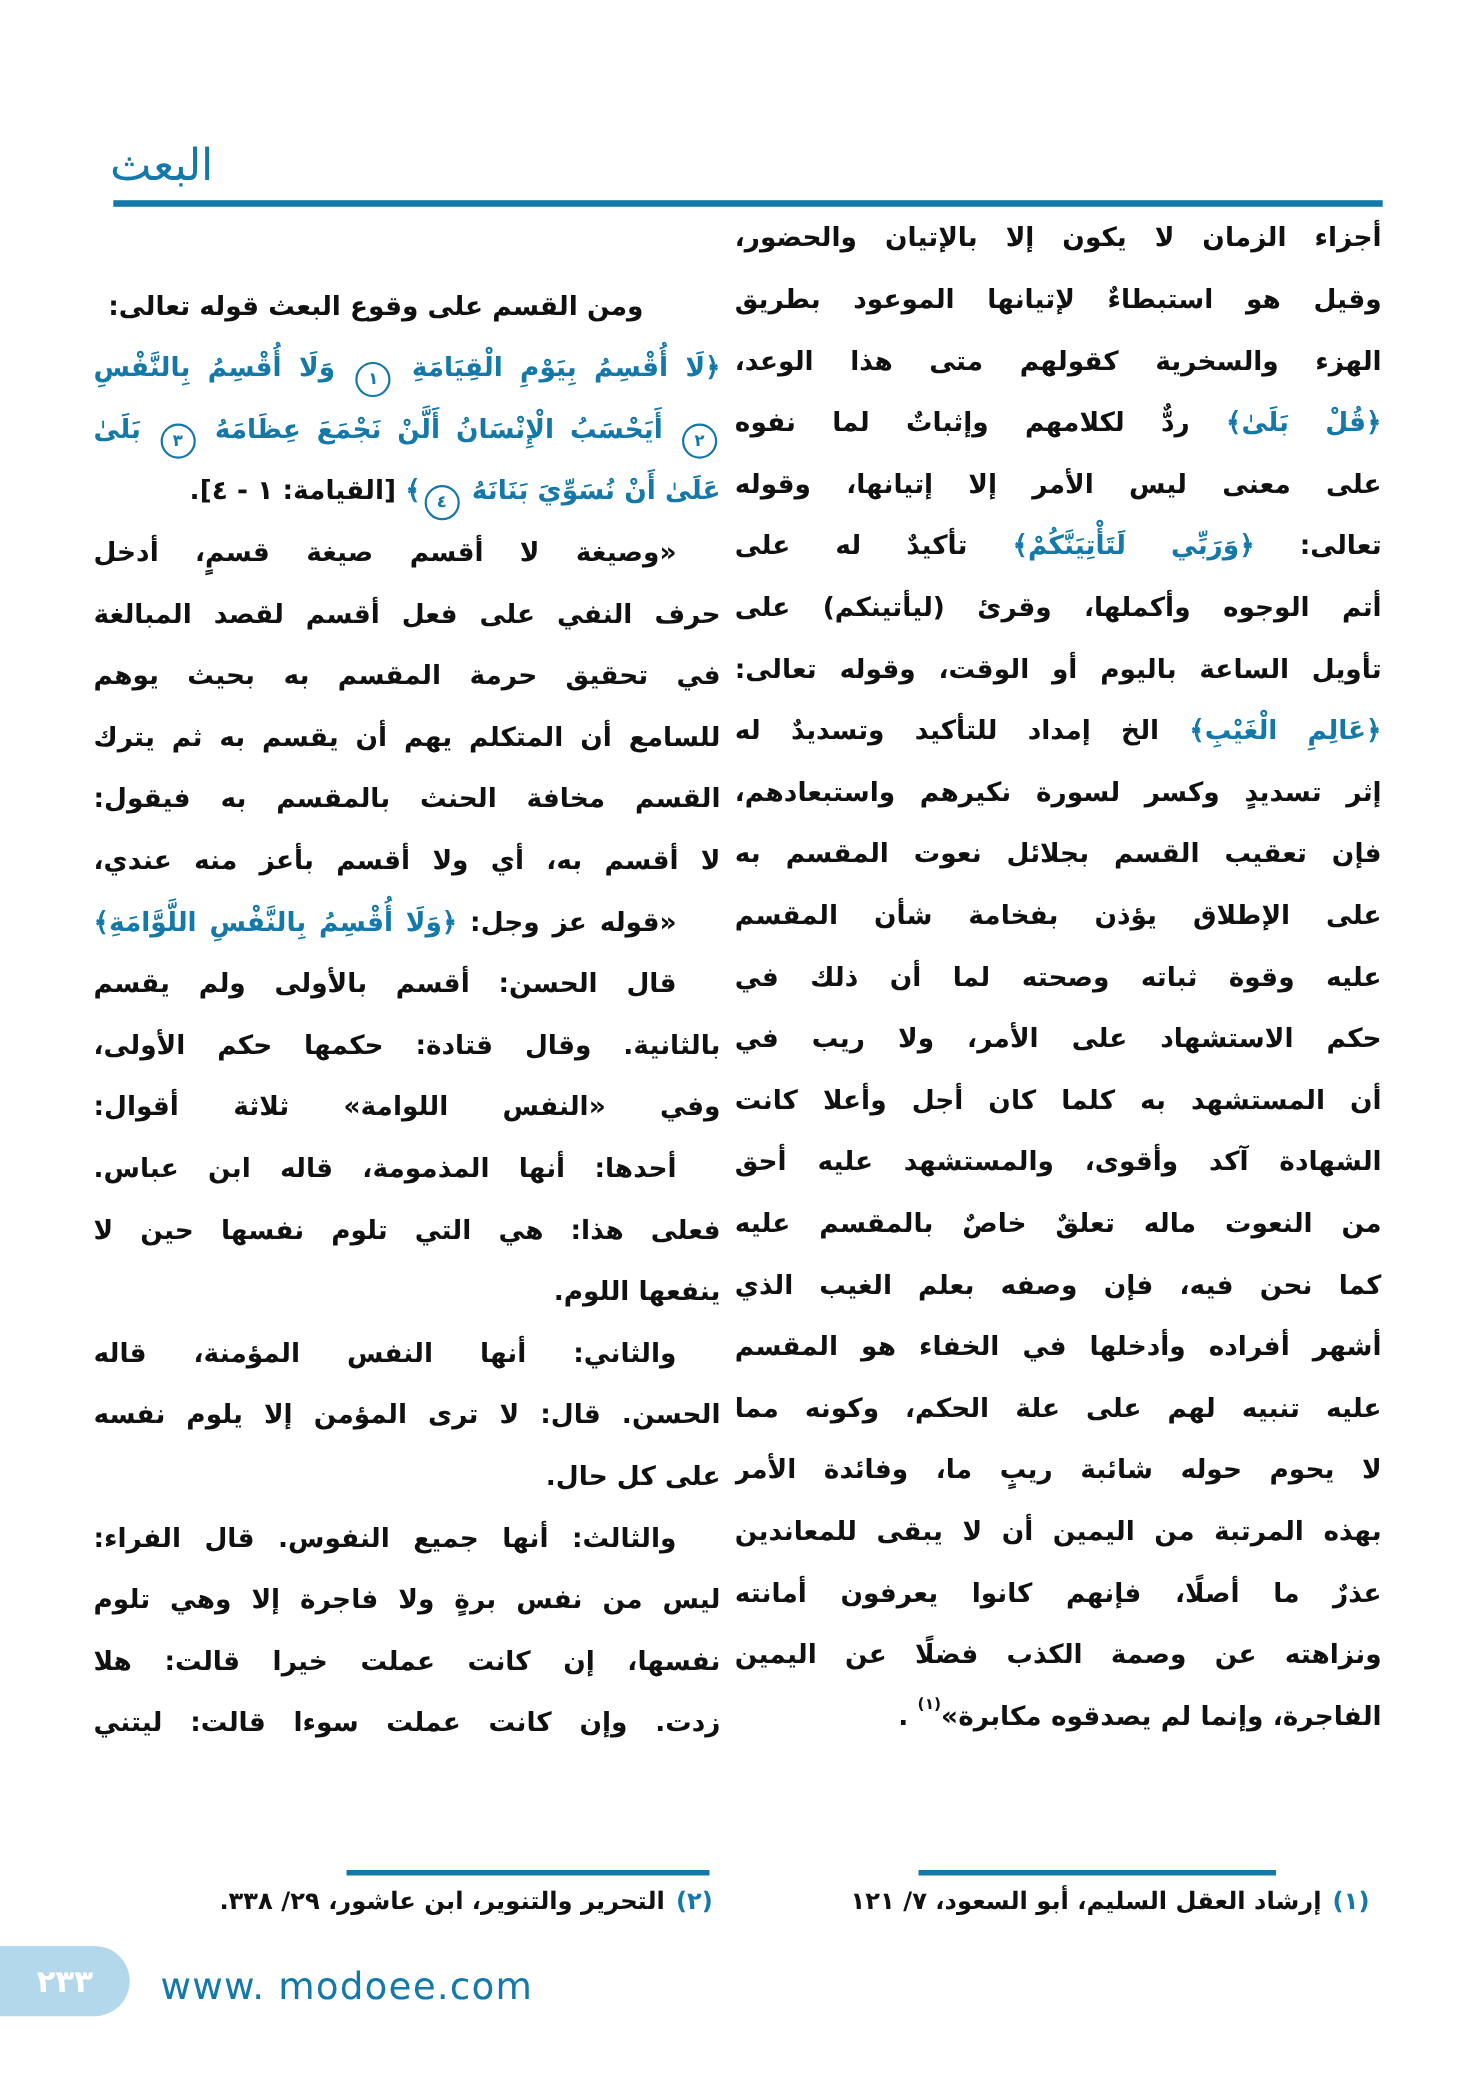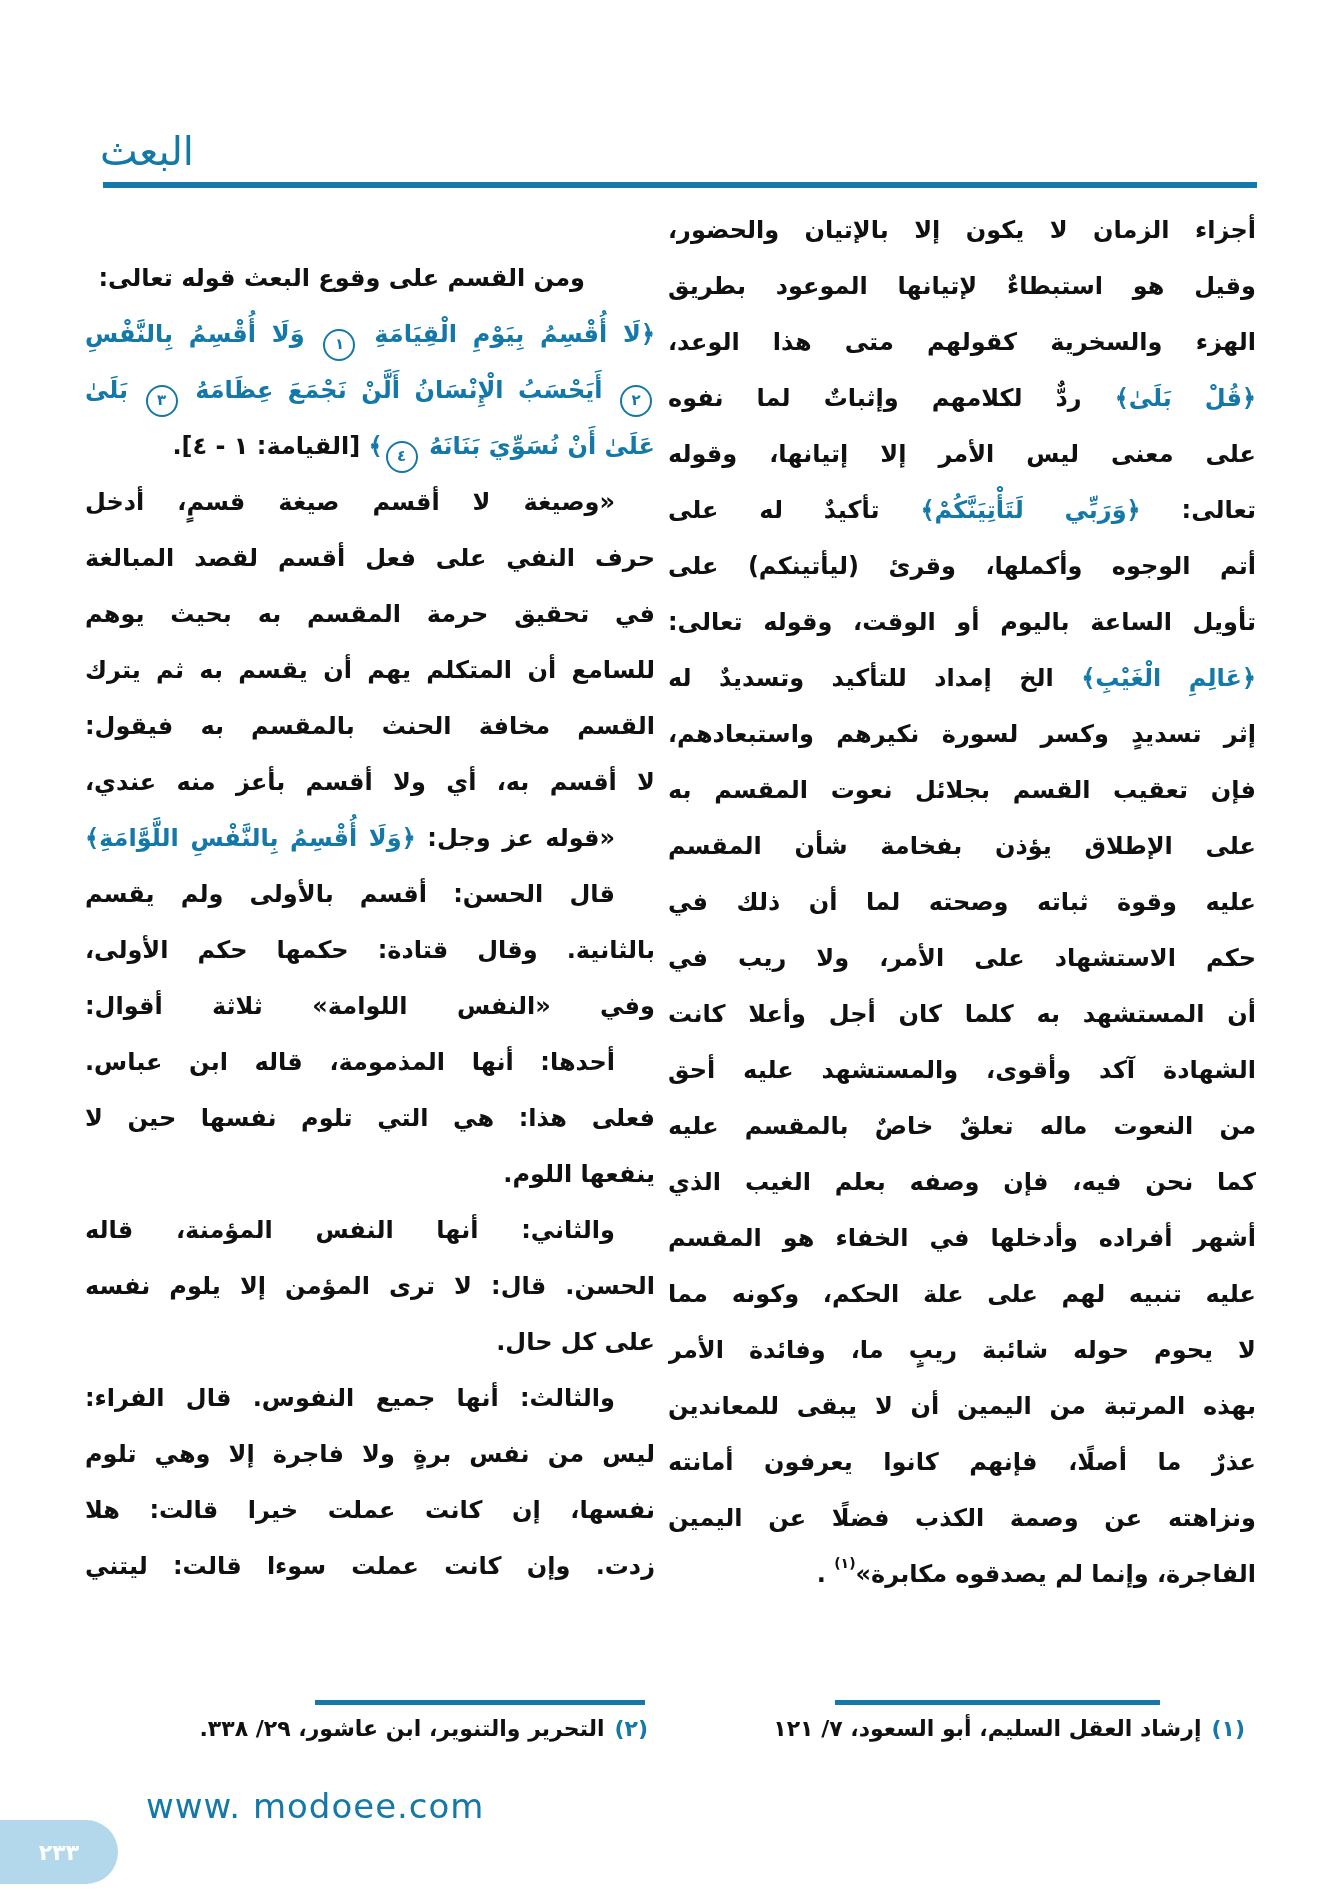--- a/index.html
+++ b/index.html
@@ -10,21 +10,21 @@
   }
   .header-title {
     position:absolute; left:100px; top:92px; font-size:40px; font-weight:400;
     color:var(--accent); direction:rtl;margin-top:36px;
   }
   .header-rule {
     position:absolute; left:103px; top:182px; width:1154px; height:6px;
     background:var(--accent);
   }
   .col { position:absolute; direction:rtl; }
-  .col-right { left:668px; top:202px; width:588px; }
+  .col-right { left:668px; top:188px; width:588px; }
   .col-left  { left:85px;  top:250px; width:570px; }
   .line {
     height:56px; line-height:56px; font-size:24px; font-weight:700;
     color:var(--ink); overflow:hidden; text-align:right;
   }
   .line.just { text-align:justify; text-align-last:justify; }
   .quran { color:var(--accent); }
   .aya {
     display:inline-block; width:28px; height:28px; line-height:27px;
     border:2px solid var(--accent); border-radius:50%; text-align:center;
@@ -36,24 +36,24 @@
   .fn-sep-right { left:835px; width:325px; }
   .fn-sep-left  { left:315px; width:330px; }
   .footnote {
     position:absolute; top:1716px; direction:rtl; text-align:left;
     font-size:22px; font-weight:700; color:var(--ink); white-space:nowrap;
   }
   .fn-right { right:94px; }
   .fn-left  { right:691px; }
   .fn-num { color:var(--accent); margin-left:10px; }
   .page-tab {
-    position:absolute; left:0; top:1820px; width:118px; height:64px;
+    position:absolute; left:0; top:1769px; width:118px; height:64px;
     background:var(--tab); border-radius:0 34px 34px 0;
     display:flex; align-items:center; justify-content:center;
-    color:#ffffff; font-size:22px; font-weight:700;
+    color:#ffffff; font-size:28px; font-weight:700;
   }
   .website {
     position:absolute; left:146px; top:1786px; direction:ltr;
     color:var(--accent); font-size:34px; letter-spacing:1px;
   }
 </style>
 </head>
 <body>
 
 <div class="page">

